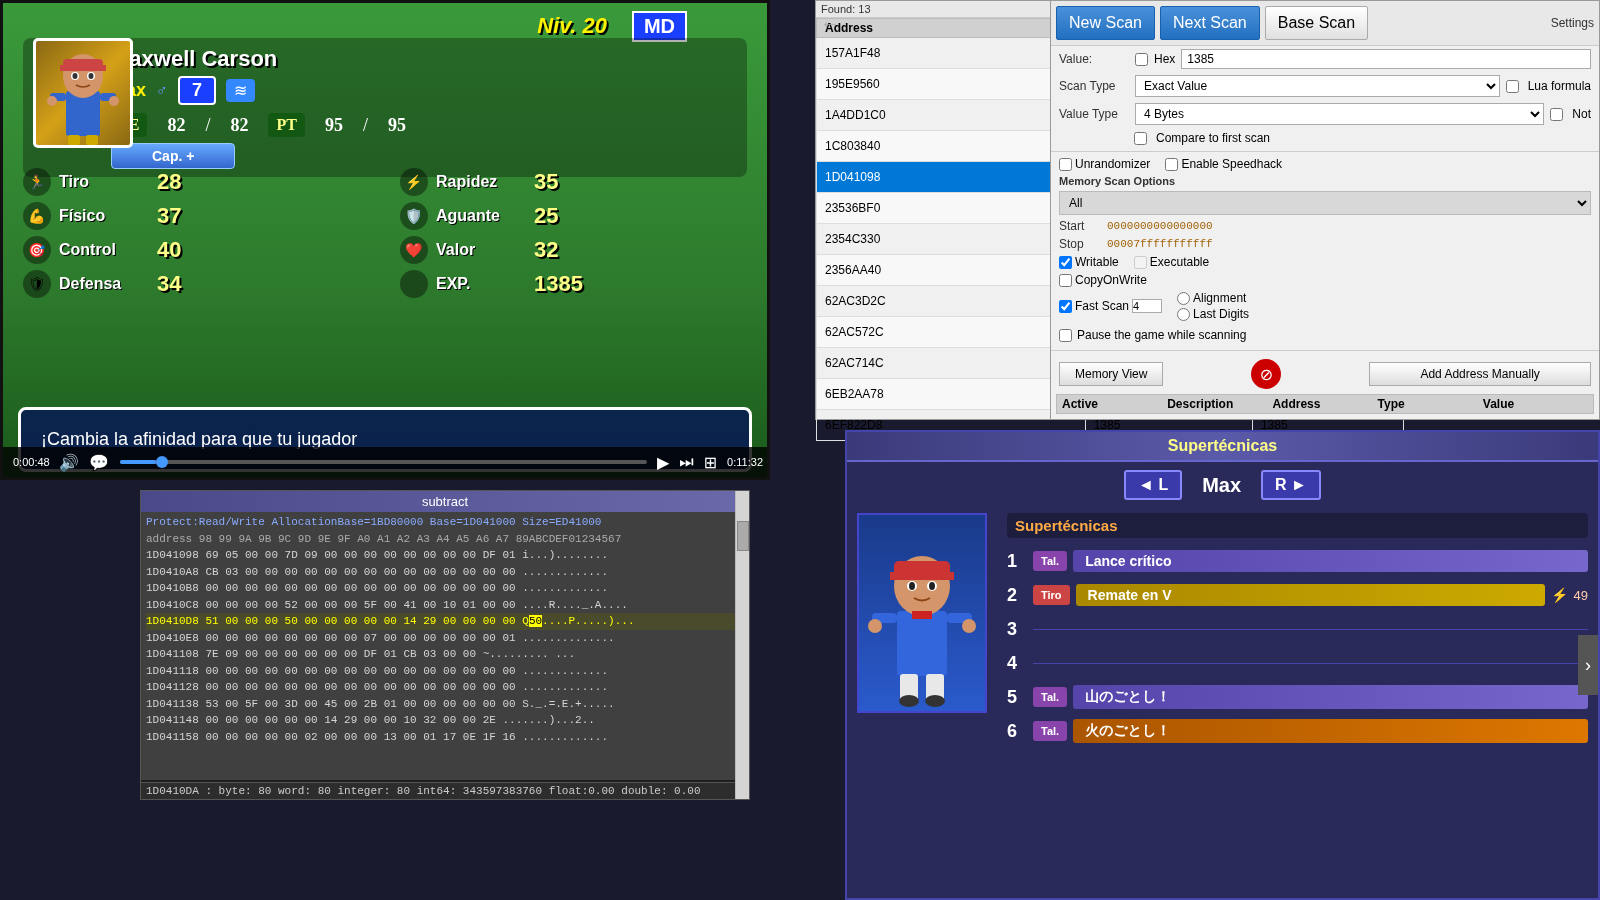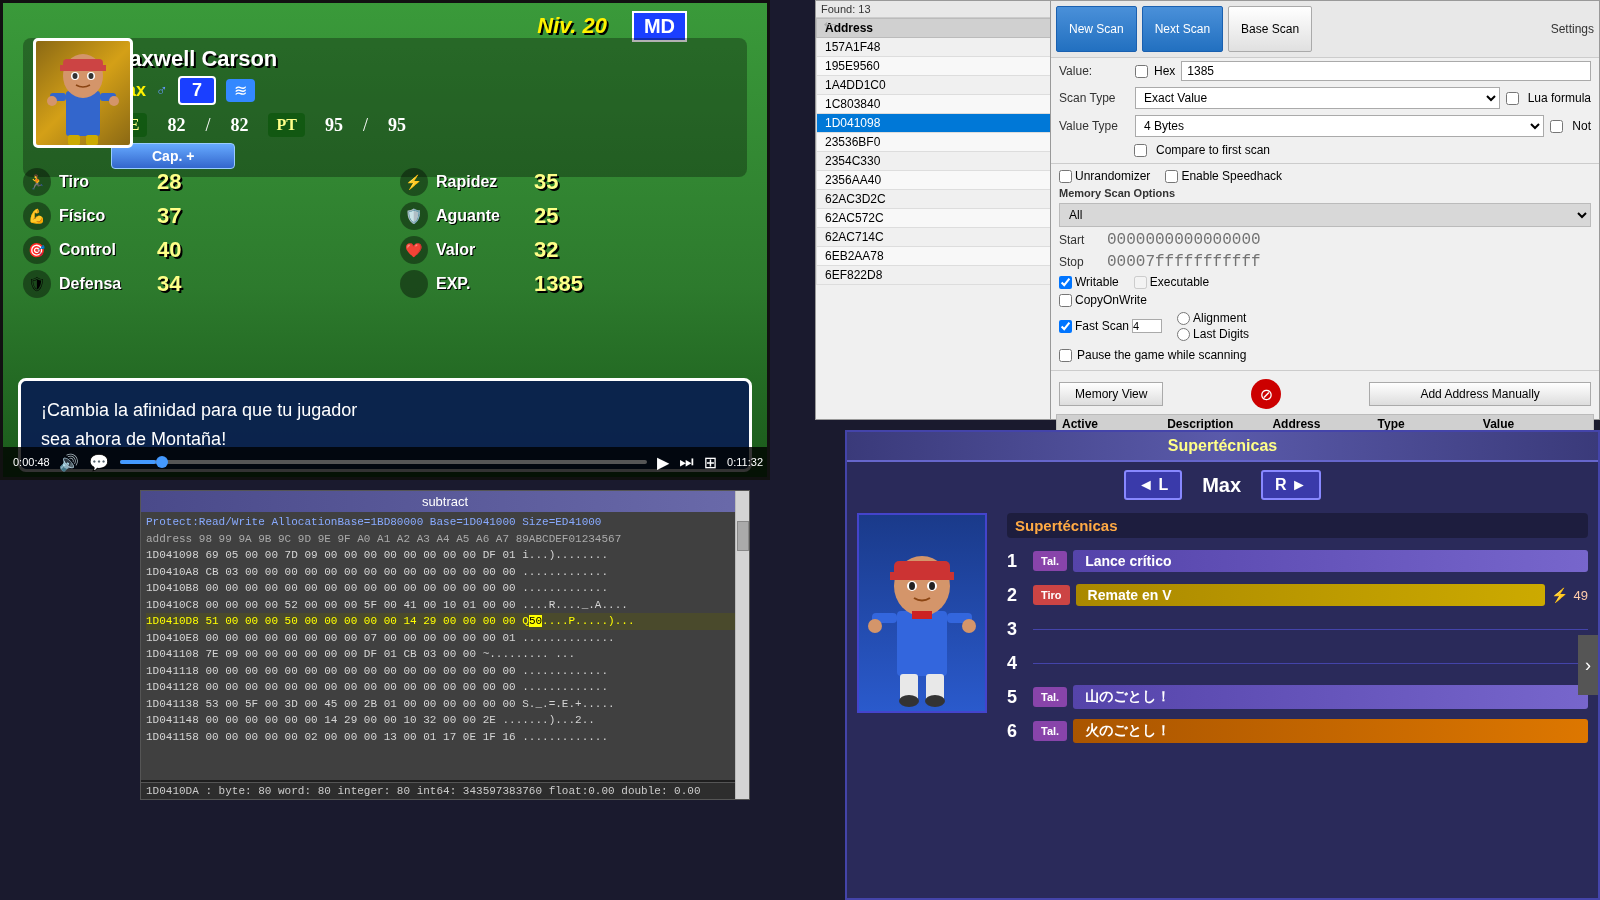--- a/index.html
+++ b/index.html
@@ -293,22 +293,22 @@
       top: 0;
       width: 590px;
       height: 420px;
       background: #f0f0f0;
       border: 1px solid #999;
     }
 
     .ce-btn {
       background: linear-gradient(to bottom, #ffffff, #e0e0e0);
       border: 1px solid #aaa;
-      padding: 15px 12px;
-      font-size: 12px;
+      padding: 7px 12px;
+      font-size: 16px;
       cursor: pointer;
       border-radius: 2px;
     }
 
     .ce-btn.active {
       background: linear-gradient(to bottom, #4a90d9, #2270c0);
       color: white;
       border-color: #1a60b0;
     }
 
@@ -320,21 +320,21 @@
     .results-table th {
       background: #d0d0d0;
       border: 1px solid #bbb;
       padding: 2px 8px;
       text-align: left;
       font-size: 12px;
     }
 
     .results-table td {
       border: 1px solid #ddd;
-      padding: 2px 8px;
+      padding: 8px 8px;
       font-size: 12px;
     }
 
     .results-table tr.selected td {
       background: #0078d7;
       color: white;
     }
 
     .results-table tr:not(.selected):nth-child(even) td {
       background: #f8f8f8;
@@ -430,22 +430,22 @@
     }
 
     .addr-label {
       font-size: 12px;
       color: #333;
       min-width: 40px;
     }
 
     .addr-value {
       font-family: 'Courier New', monospace;
-      font-size: 16px;
-      color: #737373;
+      font-size: 11px;
+      color: #a16207;
     }
 
     .checkbox-row {
       display: flex;
       align-items: center;
       gap: 15px;
       padding: 2px 8px;
     }
 
     .checkbox-item {
@@ -875,21 +875,20 @@
       </div>
       <div class="attr-row">
         <div class="attr-icon"></div>
         <span class="attr-name">EXP.</span>
         <span class="attr-val">1385</span>
       </div>
     </div>
 
     <div class="dialog-box">
       <div>¡Cambia la afinidad para que tu jugador</div>
-      <div>sea ahora de Montaña!</div>
     </div>
   </div>
 
   <div class="video-controls">
     <span class="timer-display" style="position:static">0:00:48</span>
     <span class="ctrl-btn">🔊</span>
     <span class="ctrl-btn">💬</span>
     <div class="progress-bar-outer">
       <div class="progress-bar-inner" style="width:7%"></div>
       <div class="progress-dot" style="left:7%"></div>

